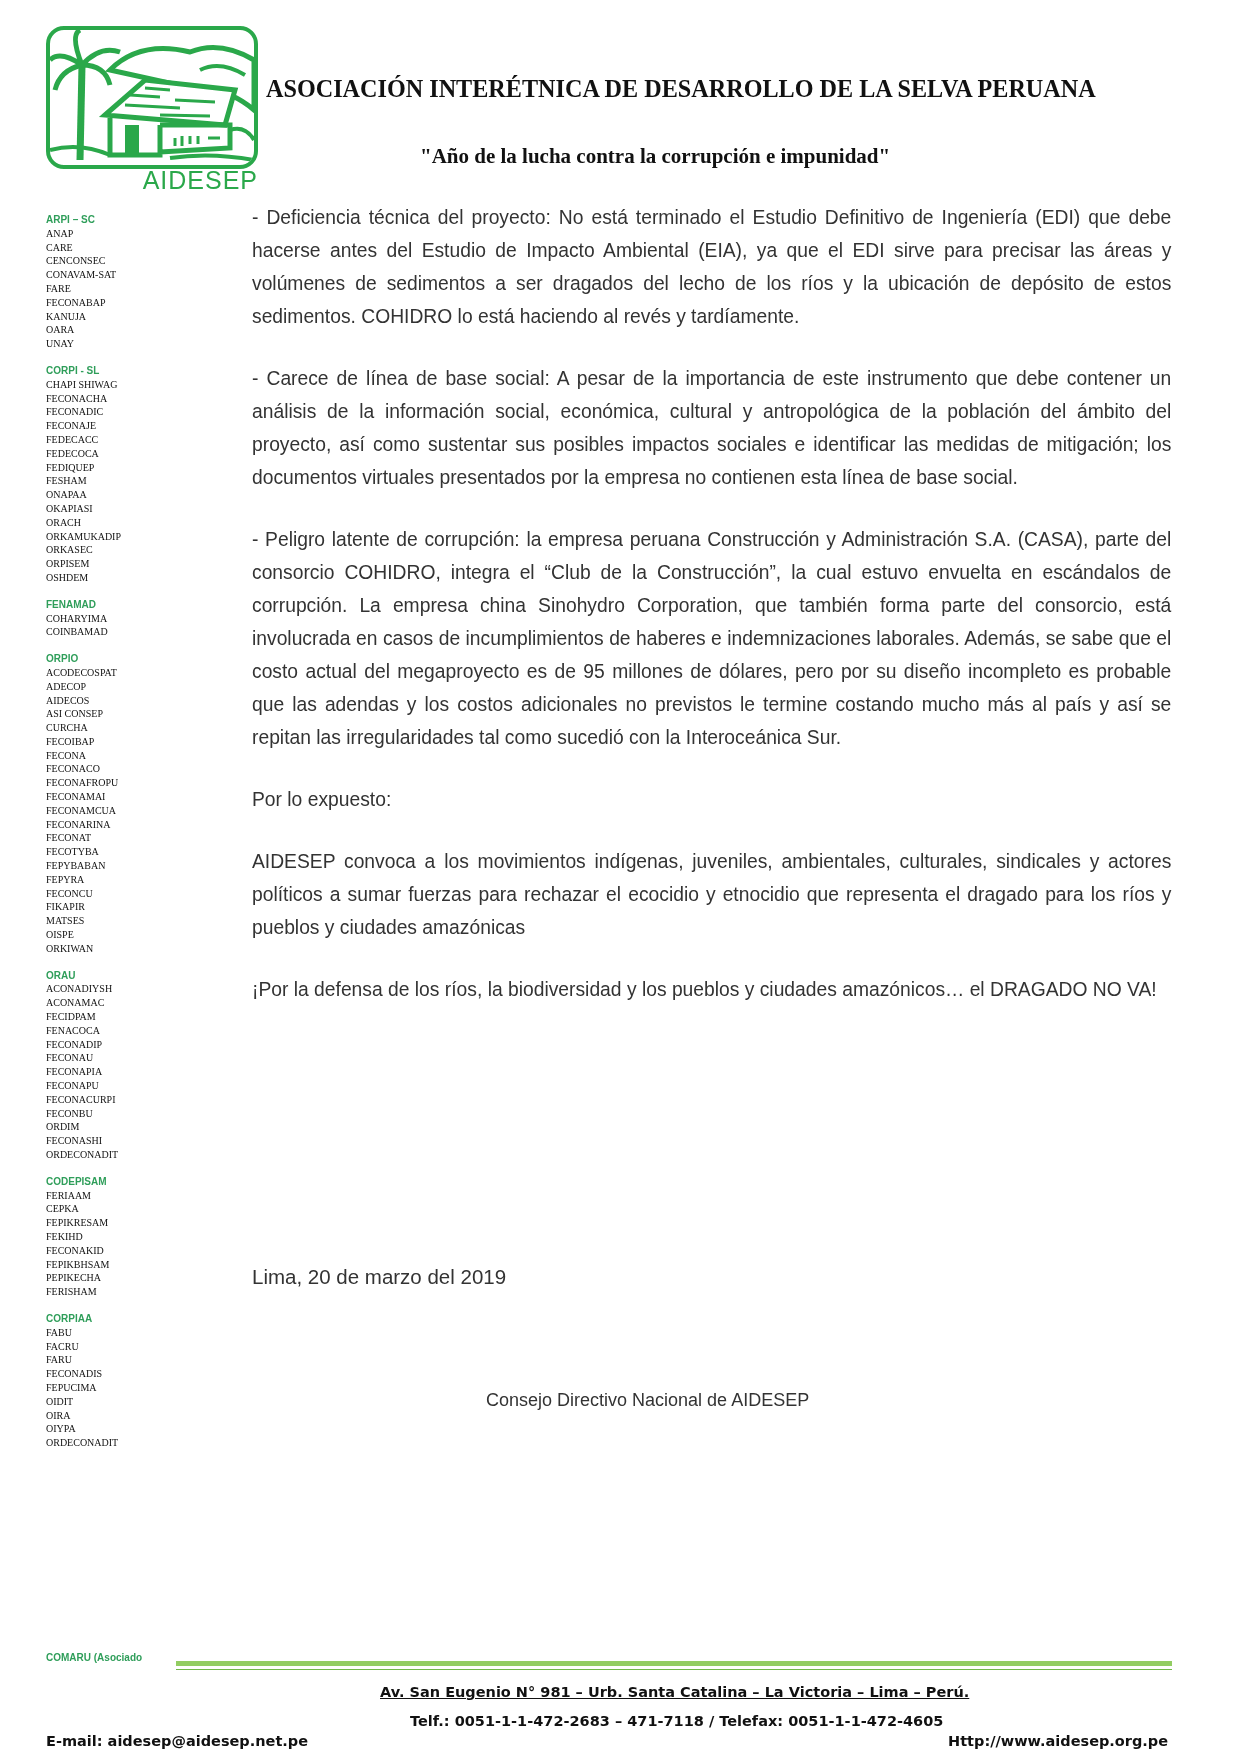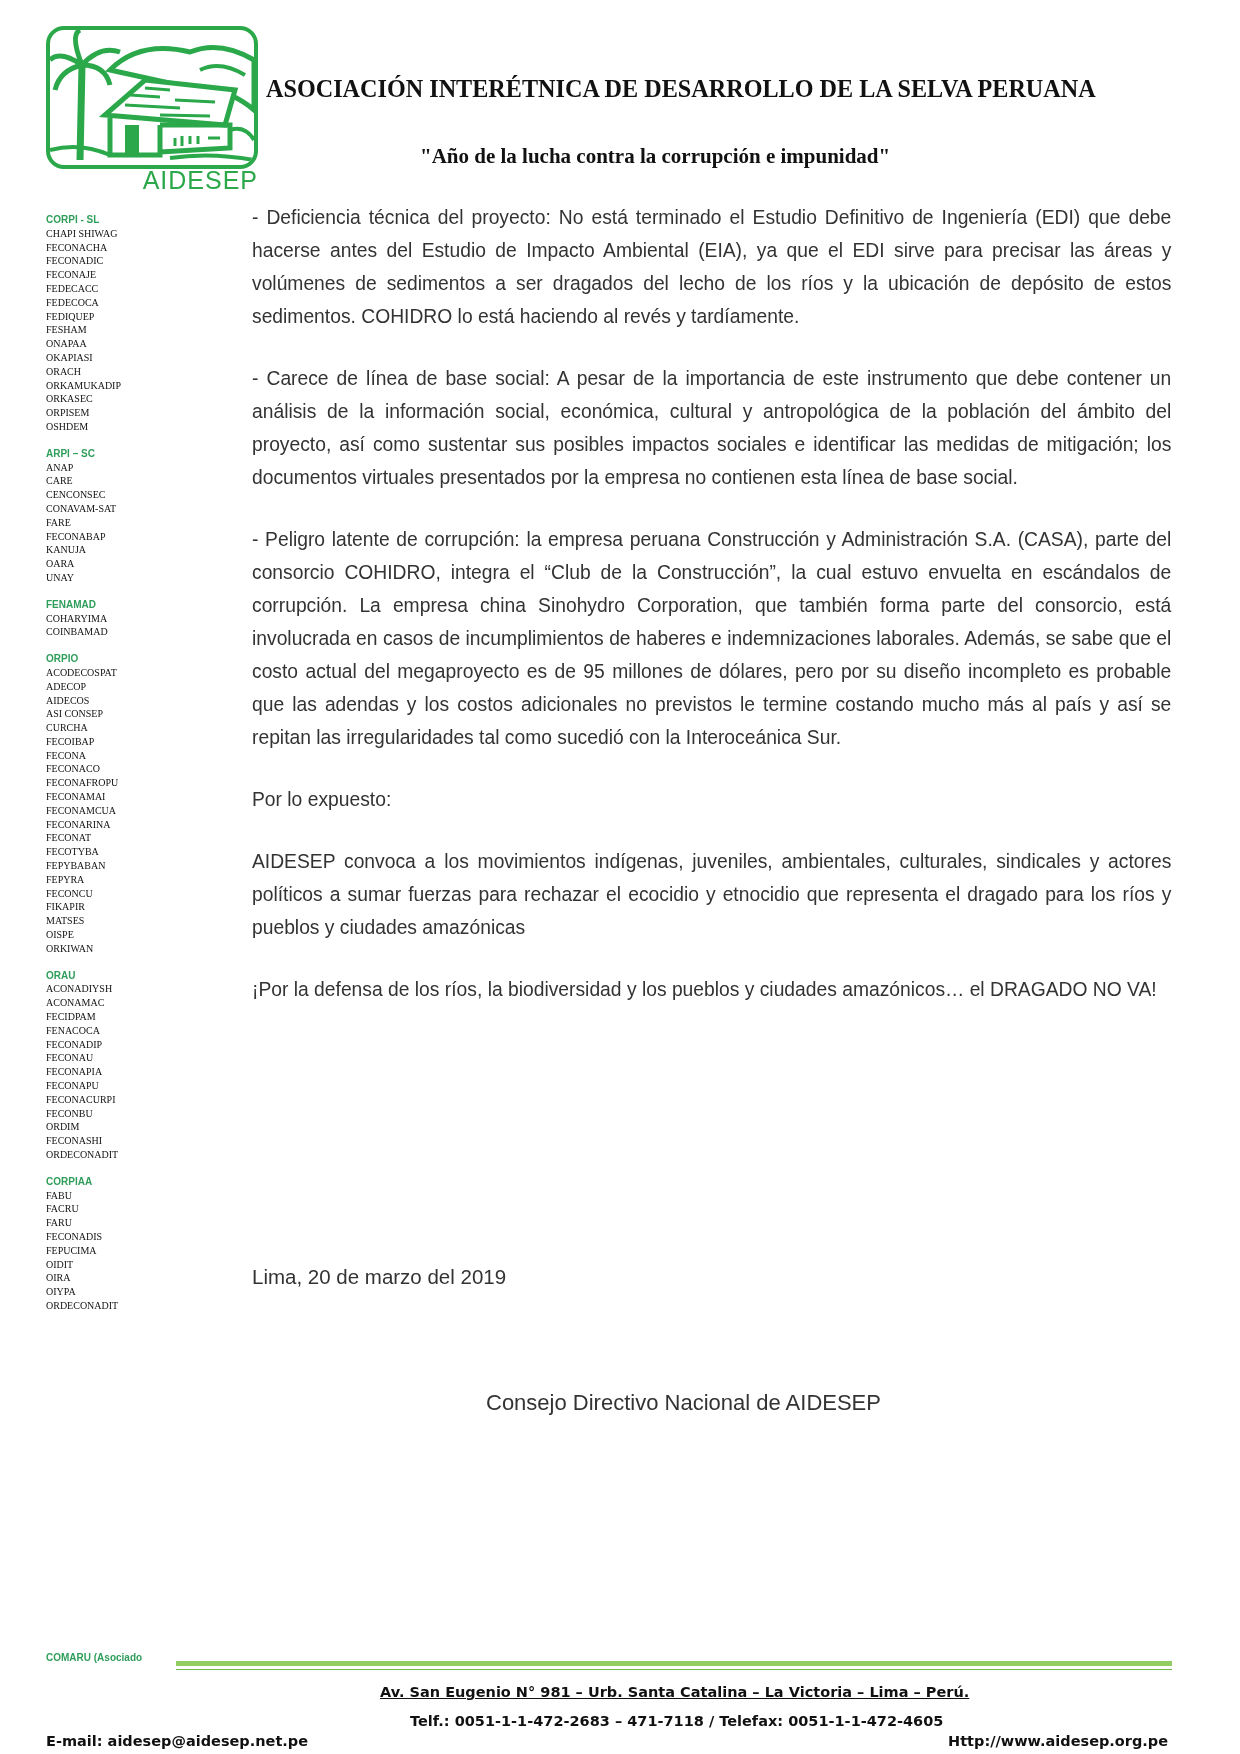--- a/index.html
+++ b/index.html
@@ -100,21 +100,21 @@
       top: 1265px;
       font-family: "Liberation Sans", sans-serif;
       font-size: 20.5px;
       color: #333333;
     }
     .signature {
       position: absolute;
       left: 486px;
       top: 1390px;
       font-family: "Liberation Sans", sans-serif;
-      font-size: 22px;
+      font-size: 18px;
       color: #333333;
     }
     .footer-rule {
       position: absolute;
       left: 176px;
       top: 1661px;
       width: 996px;
     }
     .footer-rule .thick { height: 5px; background: #92cd62; }
     .footer-rule .thin { height: 1px; background: #72b84a; margin-top: 3px; }
@@ -164,49 +164,49 @@
       <path d="M0 120 Q30 112 60 125 M120 128 Q160 122 204 130 M180 100 Q195 95 204 110" stroke="#2aa84a" stroke-width="4" fill="none"></path>
     </svg>
   </div>
   <div class="logo-text">AIDESEP</div>
 </div>
 
 <div class="org-title">ASOCIACIÓN INTERÉTNICA DE DESARROLLO DE LA SELVA PERUANA</div>
 <div class="year-motto">"Año de la lucha contra la corrupción e impunidad"</div>
 
 <div class="sidebar">
+  <div class="sb-group">
+    <div class="sb-head">ARPI – SC</div>
+    <div class="sb-item">ANAP</div>
+    <div class="sb-item">CARE</div>
+    <div class="sb-item">CENCONSEC</div>
+    <div class="sb-item">CONAVAM-SAT</div>
+    <div class="sb-item">FARE</div>
+    <div class="sb-item">FECONABAP</div>
+    <div class="sb-item">KANUJA</div>
+    <div class="sb-item">OARA</div>
+    <div class="sb-item">UNAY</div>
+  </div>
   <div class="sb-group">
     <div class="sb-head">CORPI - SL</div>
     <div class="sb-item">CHAPI SHIWAG</div>
     <div class="sb-item">FECONACHA</div>
     <div class="sb-item">FECONADIC</div>
     <div class="sb-item">FECONAJE</div>
     <div class="sb-item">FEDECACC</div>
     <div class="sb-item">FEDECOCA</div>
     <div class="sb-item">FEDIQUEP</div>
     <div class="sb-item">FESHAM</div>
     <div class="sb-item">ONAPAA</div>
     <div class="sb-item">OKAPIASI</div>
     <div class="sb-item">ORACH</div>
     <div class="sb-item">ORKAMUKADIP</div>
     <div class="sb-item">ORKASEC</div>
     <div class="sb-item">ORPISEM</div>
     <div class="sb-item">OSHDEM</div>
-  </div>
-  <div class="sb-group">
-    <div class="sb-head">ARPI – SC</div>
-    <div class="sb-item">ANAP</div>
-    <div class="sb-item">CARE</div>
-    <div class="sb-item">CENCONSEC</div>
-    <div class="sb-item">CONAVAM-SAT</div>
-    <div class="sb-item">FARE</div>
-    <div class="sb-item">FECONABAP</div>
-    <div class="sb-item">KANUJA</div>
-    <div class="sb-item">OARA</div>
-    <div class="sb-item">UNAY</div>
   </div>
   <div class="sb-group">
     <div class="sb-head">FENAMAD</div>
     <div class="sb-item">COHARYIMA</div>
     <div class="sb-item">COINBAMAD</div>
   </div>
   <div class="sb-group">
     <div class="sb-head">ORPIO</div>
     <div class="sb-item">ACODECOSPAT</div>
     <div class="sb-item">ADECOP</div>
@@ -240,20 +240,31 @@
     <div class="sb-item">FECONAU</div>
     <div class="sb-item">FECONAPIA</div>
     <div class="sb-item">FECONAPU</div>
     <div class="sb-item">FECONACURPI</div>
     <div class="sb-item">FECONBU</div>
     <div class="sb-item">ORDIM</div>
     <div class="sb-item">FECONASHI</div>
     <div class="sb-item">ORDECONADIT</div>
   </div>
   <div class="sb-group">
+    <div class="sb-head">CODEPISAM</div>
+    <div class="sb-item">FERIAAM</div>
+    <div class="sb-item">CEPKA</div>
+    <div class="sb-item">FEPIKRESAM</div>
+    <div class="sb-item">FEKIHD</div>
+    <div class="sb-item">FECONAKID</div>
+    <div class="sb-item">FEPIKBHSAM</div>
+    <div class="sb-item">PEPIKECHA</div>
+    <div class="sb-item">FERISHAM</div>
+  </div>
+  <div class="sb-group">
     <div class="sb-head">CORPIAA</div>
     <div class="sb-item">FABU</div>
     <div class="sb-item">FACRU</div>
     <div class="sb-item">FARU</div>
     <div class="sb-item">FECONADIS</div>
     <div class="sb-item">FEPUCIMA</div>
     <div class="sb-item">OIDIT</div>
     <div class="sb-item">OIRA</div>
     <div class="sb-item">OIYPA</div>
     <div class="sb-item">ORDECONADIT</div>

